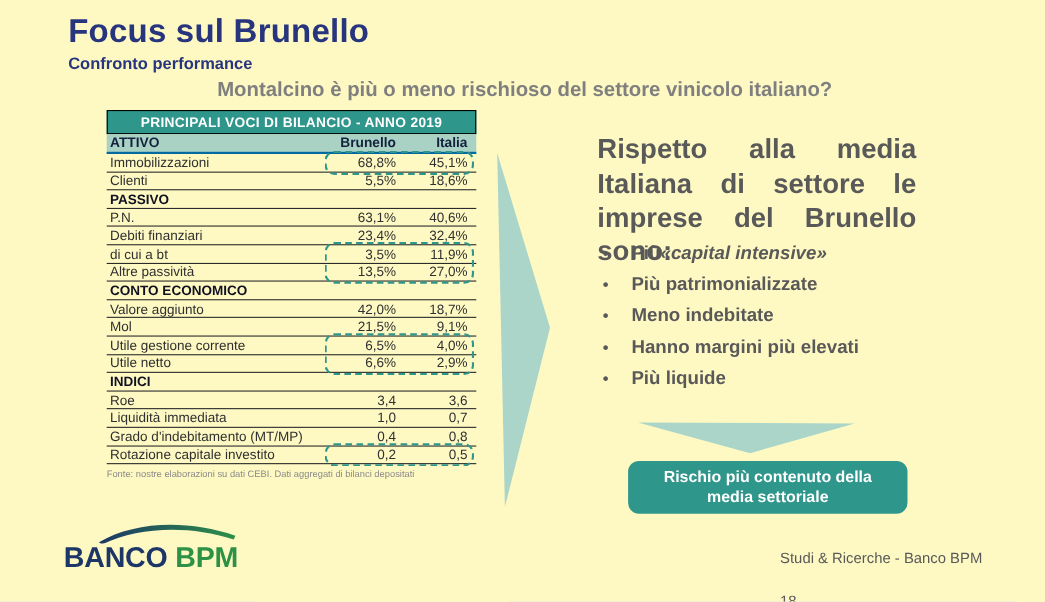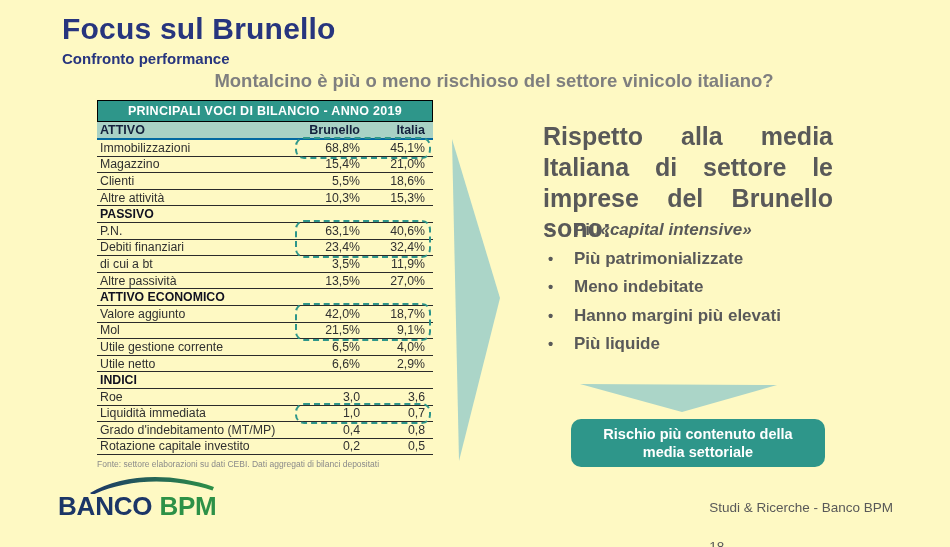--- a/index.html
+++ b/index.html
@@ -7,21 +7,21 @@
     --text-gray:#595959; --question-gray:#7f7f7f; --logo-navy:#1c3667; --logo-green:#2d9147;
   }
   *{box-sizing:border-box;margin:0;padding:0;}
   html,body{background:#e9e9e9;}
   body{font-family:"Liberation Sans",sans-serif;}
   .slide{position:relative;width:950px;height:547px;background:#fef9c3;overflow:hidden;margin:0 auto;}
 
   
   .title{position:absolute;left:62px;top:12px;font-size:30px;font-weight:bold;color:var(--navy);letter-spacing:0.2px;}
   .subtitle{position:absolute;left:62px;top:50px;font-size:15px;font-weight:bold;color:var(--navy);}
-  .question{position:absolute;left:114px;top:70px;width:760px;text-align:center;font-size:18.5px;font-weight:bold;color:var(--question-gray);}
+  .question{position:absolute;left:97px;top:70px;width:760px;text-align:center;font-size:18.5px;font-weight:bold;color:var(--question-gray);}
 
   
   .table-wrap{position:absolute;left:97px;top:100px;width:336px;}
   .t-header{height:22px;background:var(--teal);border:1px solid #000;color:#fff;font-size:12.5px;font-weight:bold;text-align:center;line-height:20px;letter-spacing:0.3px;}
   .t-colhead{display:flex;align-items:center;height:18px;background:var(--light-green);border-bottom:2px solid #0369a1;font-size:12.5px;font-weight:bold;color:#14213d;padding-left:3px;}
   .t-colhead .lbl{flex:1;}
   .t-row{display:flex;align-items:center;height:16.6px;border-bottom:1px solid #2b2b2b;font-size:12.3px;color:#303030;padding-left:3px;}
   .t-row.section{font-weight:bold;color:#101020;}
   .t-row.italic .lbl{}
   .num{width:60px;text-align:right;}
@@ -69,33 +69,23 @@
       <span class="num">Brunello</span>
       <span class="num">Italia</span>
     </div>
     <div id="t-rows">
         <div class="t-row data">
           <span class="lbl">Immobilizzazioni</span>
           <span class="num">68,8%</span>
           <span class="num">45,1%</span>
         </div>
         <div class="t-row data">
-          <span class="lbl">Magazzino</span>
-          <span class="num">15,4%</span>
-          <span class="num">21,0%</span>
-        </div>
-        <div class="t-row data">
           <span class="lbl">Clienti</span>
           <span class="num">5,5%</span>
           <span class="num">18,6%</span>
-        </div>
-        <div class="t-row data">
-          <span class="lbl">Altre attività</span>
-          <span class="num">10,3%</span>
-          <span class="num">15,3%</span>
         </div>
         <div class="t-row section">
           <span class="lbl">PASSIVO</span>
         </div>
         <div class="t-row data">
           <span class="lbl">P.N.</span>
           <span class="num">63,1%</span>
           <span class="num">40,6%</span>
         </div>
         <div class="t-row data">
@@ -107,21 +97,21 @@
           <span class="lbl">di cui a bt</span>
           <span class="num">3,5%</span>
           <span class="num">11,9%</span>
         </div>
         <div class="t-row data">
           <span class="lbl">Altre passività</span>
           <span class="num">13,5%</span>
           <span class="num">27,0%</span>
         </div>
         <div class="t-row section">
-          <span class="lbl">ATTIVO ECONOMICO</span>
+          <span class="lbl">CONTO ECONOMICO</span>
         </div>
         <div class="t-row data">
           <span class="lbl">Valore aggiunto</span>
           <span class="num">42,0%</span>
           <span class="num">18,7%</span>
         </div>
         <div class="t-row data">
           <span class="lbl">Mol</span>
           <span class="num">21,5%</span>
           <span class="num">9,1%</span>
@@ -134,21 +124,21 @@
         <div class="t-row data">
           <span class="lbl">Utile netto</span>
           <span class="num">6,6%</span>
           <span class="num">2,9%</span>
         </div>
         <div class="t-row section">
           <span class="lbl">INDICI</span>
         </div>
         <div class="t-row data">
           <span class="lbl">Roe</span>
-          <span class="num">3,0</span>
+          <span class="num">3,4</span>
           <span class="num">3,6</span>
         </div>
         <div class="t-row data">
           <span class="lbl">Liquidità immediata</span>
           <span class="num">1,0</span>
           <span class="num">0,7</span>
         </div>
         <div class="t-row data">
           <span class="lbl">Grado d'indebitamento (MT/MP)</span>
           <span class="num">0,4</span>
@@ -159,21 +149,21 @@
           <span class="num">0,2</span>
           <span class="num">0,5</span>
         </div>
       </div>
     <div id="t-boxes">
         <div class="dash-box" style="top: 37px; height: 21.6px;"></div>
         <div class="dash-box" style="top: 120px; height: 38.2px;"></div>
         <div class="dash-box" style="top: 203px; height: 38.2px;"></div>
         <div class="dash-box" style="top: 302.6px; height: 21.6px;"></div>
       </div>
-    <div class="t-note">Fonte: settore elaborazioni su dati CEBI. Dati aggregati di bilanci depositati</div>
+    <div class="t-note">Fonte: nostre elaborazioni su dati CEBI. Dati aggregati di bilanci depositati</div>
   </div>
 
   <div class="intro">Rispetto alla media Italiana di settore le imprese del Brunello sono:</div>
   <ul class="bullets" id="bullet-list">
       <li>
         <span class="dot">•</span>
         <span>Più </span>
         <i>«capital intensive»</i>
       </li>
       <li>

